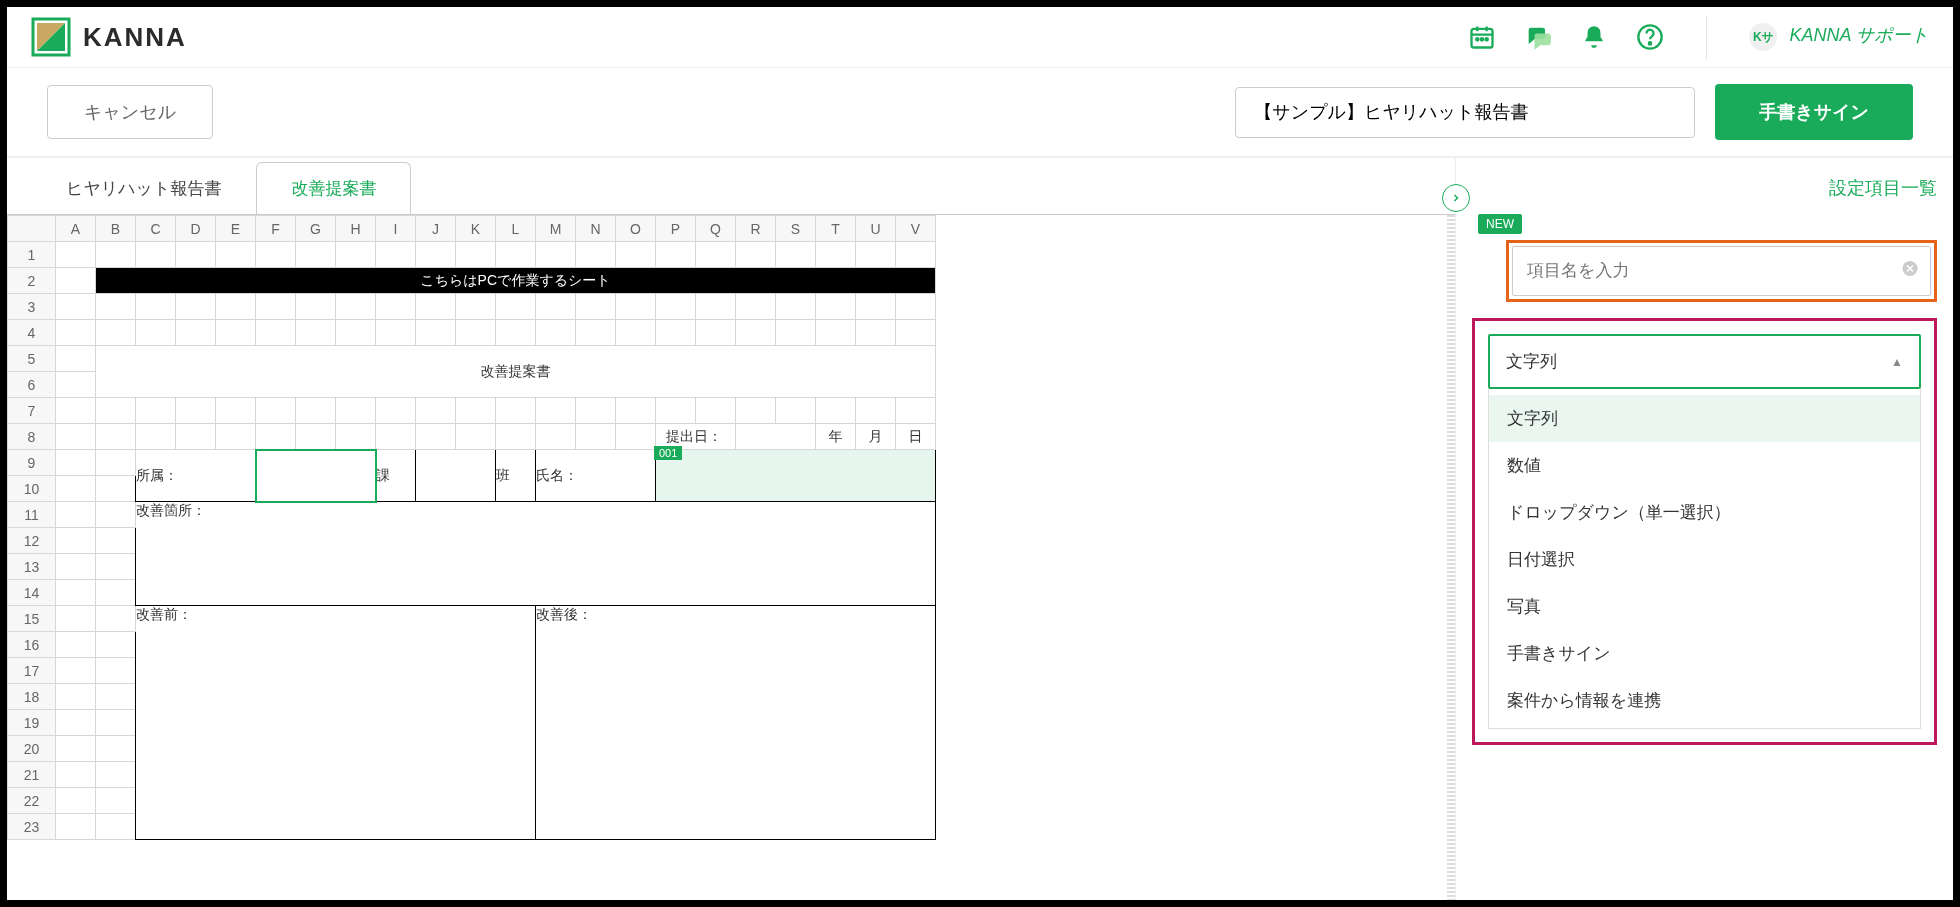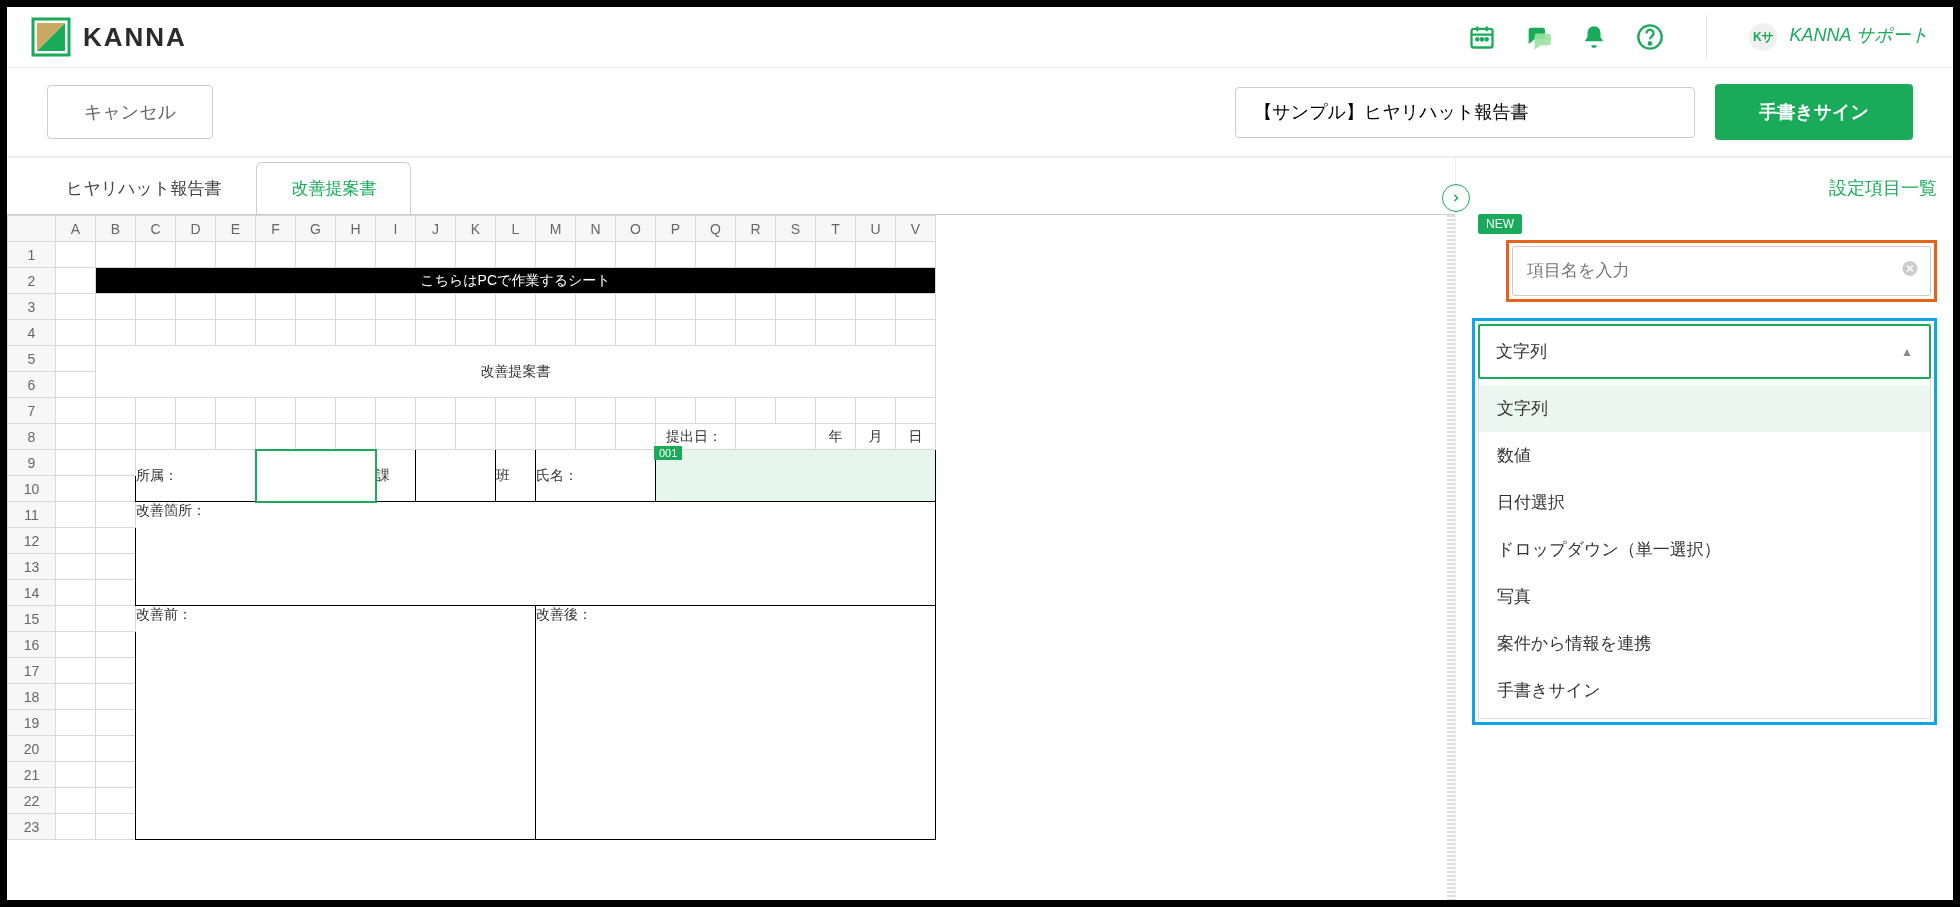--- a/index.html
+++ b/index.html
@@ -57,21 +57,21 @@
 
 
 .collapse-btn { width:28px; height:28px; border-radius:50%; border:1px solid #1aab5a; background:#fff; color:#1aab5a; display:flex; align-items:center; justify-content:center; position:absolute; left:-14px; top:26px; cursor:pointer; font-size:14px;}
 .panel-title { color:#1aab5a; font-size:18px; text-align:right; margin-bottom: 14px; }
 .badge-new { display:inline-block; background:#1aab5a; color:#fff; font-size:12px; padding:3px 8px; border-radius:2px; margin-left:6px; margin-bottom:6px; }
 .field-box { border: 3px solid #e8631a; padding: 3px; margin-bottom: 16px; margin-left: 34px; }
 .field-input-wrap { position:relative; }
 .field-input { width:100%; border:1px solid #ccc; padding: 14px 40px 14px 14px; font-size:17px; border-radius:2px; }
 .clear-icon { position:absolute; right:12px; top:50%; transform:translateY(-50%); color:#ccc; font-size:18px; cursor:pointer; }
 
-.dropdown-box { border: 3px solid #0ea5e9; padding: 3px; }
+.dropdown-box { border: 3px solid #be185d; padding: 13px; }
 .dropdown-sel { border:2px solid #1aab5a; padding: 14px 16px; font-size:17px; display:flex; align-items:center; justify-content:space-between; cursor:pointer; background:#fff; border-radius:2px; }
 .dropdown-caret { color:#888; font-size:12px; }
 .dropdown-opts { border:1px solid #ddd; border-top:none; background:#fff; max-height: 340px; overflow:auto; padding: 6px 0; }
 .opt { padding: 12px 18px; font-size:17px; cursor:pointer; }
 .opt.selected { background:#eaf7f0; }
 </style>
 </head>
 <body>
 
 <div class="app">
@@ -443,22 +443,22 @@
       </div>
 
       <div class="dropdown-box">
         <div class="dropdown-sel">
           <span>文字列</span>
           <span class="dropdown-caret">▲</span>
         </div>
         <div class="dropdown-opts" id="opts">
             <div class="opt selected">文字列</div>
             <div class="opt">数値</div>
+            <div class="opt">ドロップダウン（単一選択）</div>
             <div class="opt">日付選択</div>
-            <div class="opt">ドロップダウン（単一選択）</div>
             <div class="opt">写真</div>
+            <div class="opt">手書きサイン</div>
             <div class="opt">案件から情報を連携</div>
-            <div class="opt">手書きサイン</div>
           </div>
       </div>
     </div>
   </div>
 </div>
 
 </body></html>

